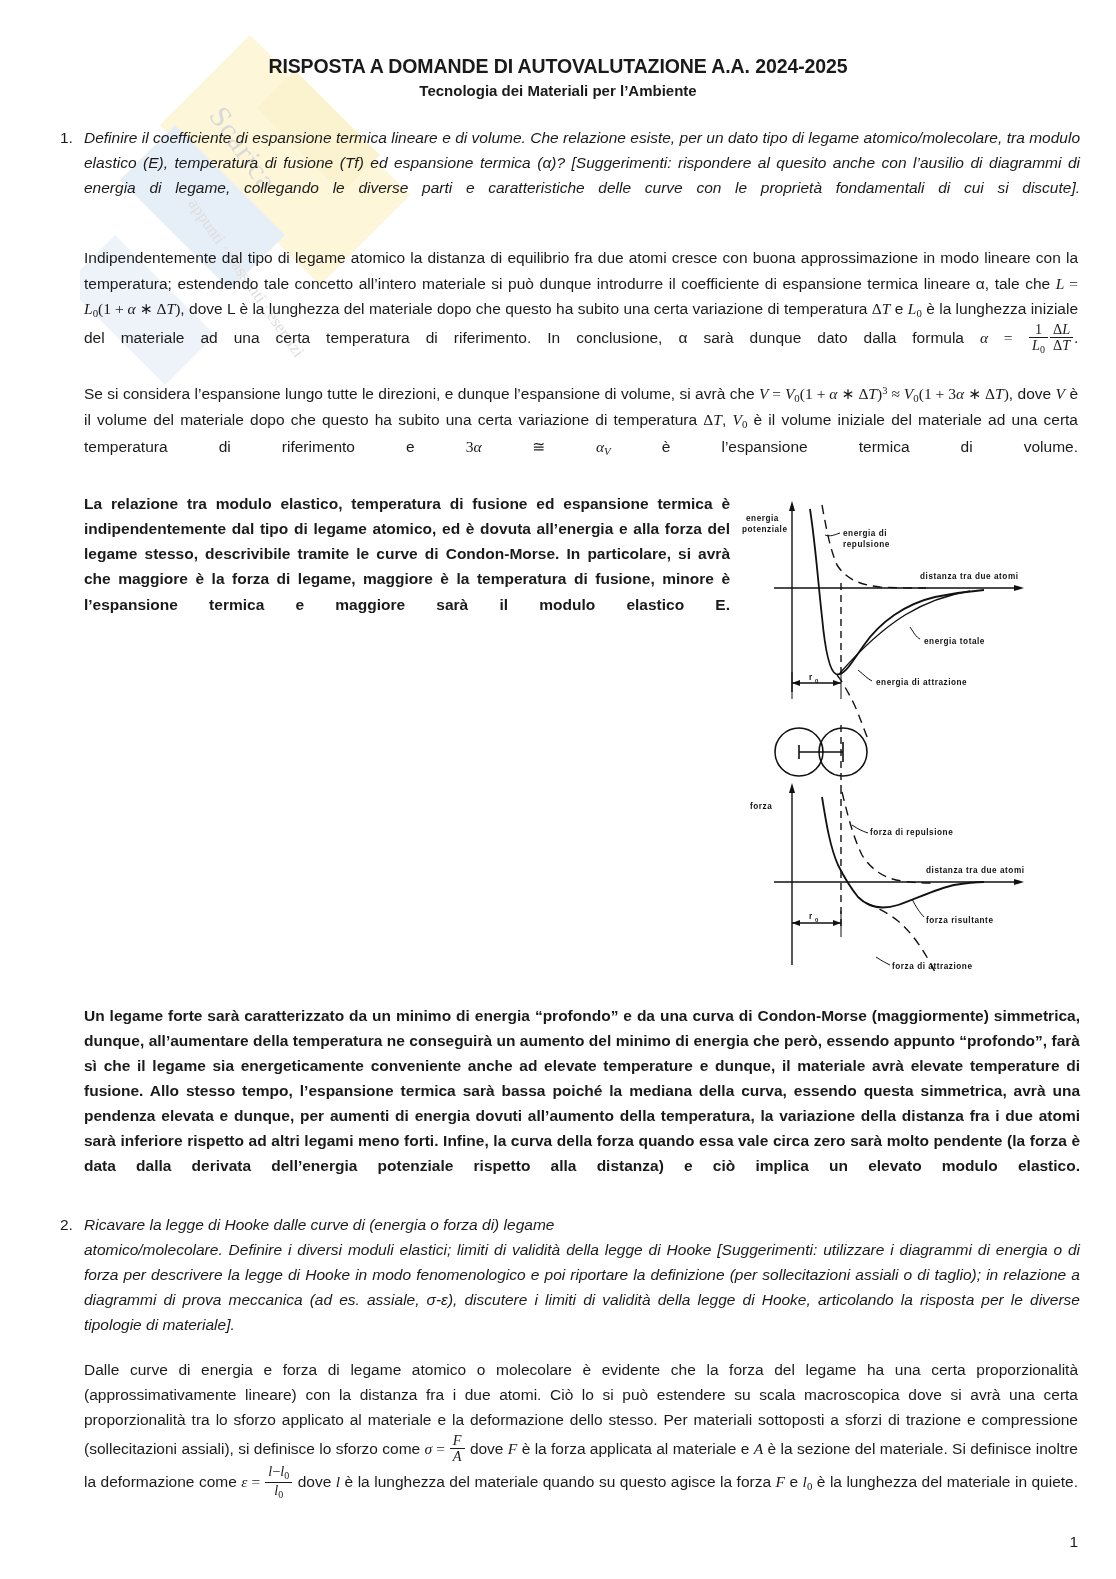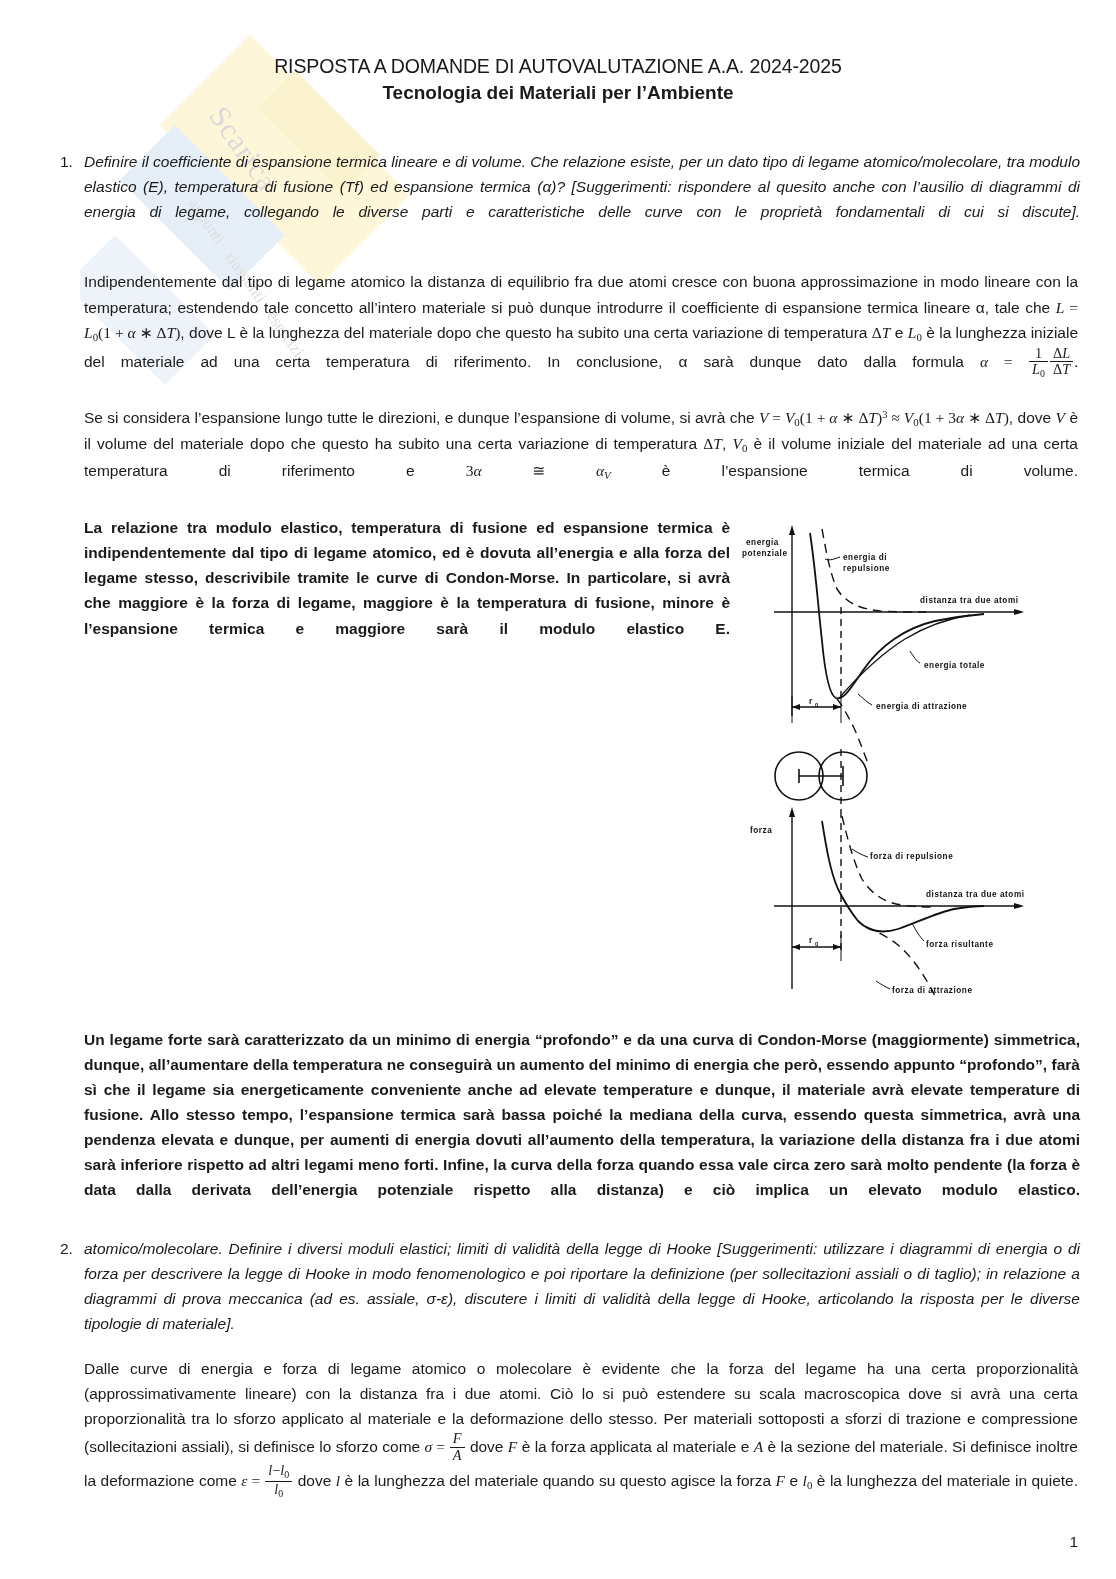--- a/index.html
+++ b/index.html
@@ -61,30 +61,30 @@
 
   
   .content {
     position: relative;
     z-index: 2;
     padding: 55px 36px 0 36px;
   }
 
   h1.doc-title {
     font-size: 19.5px;
-    font-weight: normal;
+    font-weight: bold;
     text-align: center;
     margin: 0 0 4px 0;
     letter-spacing: -0.1px;
   }
   h2.doc-subtitle {
-    font-size: 19px;
+    font-size: 15px;
     font-weight: bold;
     text-align: center;
-    margin: 0 0 45px 0;
+    margin: 0 0 26px 0;
   }
 
   
   .qblock {
     display: flex;
     align-items: flex-start;
     margin-left: 14px;
   }
   .qnum {
     width: 34px;
@@ -299,20 +299,21 @@
       </div>
 
       <div class="wrapped-text forcejust">La relazione tra modulo elastico, temperatura di fusione ed espansione termica è indipendentemente dal tipo di legame atomico, ed è dovuta all’energia e alla forza del legame stesso, descrivibile tramite le curve di Condon-Morse. In particolare, si avrà che maggiore è la forza di legame, maggiore è la temperatura di fusione, minore è l’espansione termica e maggiore sarà il modulo elastico E.</div>
       <div class="wrapped-text forcejust">Un legame forte sarà caratterizzato da un minimo di energia “profondo” e da una curva di Condon-Morse (maggiormente) simmetrica, dunque, all’aumentare della temperatura ne conseguirà un aumento del minimo di energia che però, essendo appunto “profondo”, farà sì che il legame sia energeticamente conveniente anche ad elevate temperature e dunque, il materiale avrà elevate temperature di fusione. Allo stesso tempo, l’espansione termica sarà bassa poiché la mediana della curva, essendo questa simmetrica, avrà una pendenza elevata e dunque, per aumenti di energia dovuti all’aumento della temperatura, la variazione della distanza fra i due atomi sarà inferiore rispetto ad altri legami meno forti. Infine, la curva della forza quando essa vale circa zero sarà molto pendente (la forza è data dalla derivata dell’energia potenziale rispetto alla distanza) e ciò implica un elevato modulo elastico.</div>
       <div style="clear:both;"></div>
     </div>
 
     <div class="qblock" style="margin-top:8px;">
       <div class="qnum">2.</div>
       <div class="qtext">
+          <span style="display:block; text-align:left; width:640px;">Ricavare la legge di Hooke dalle curve di (energia o forza di) legame</span>
           <span class="lastjust" style="display:block;">atomico/molecolare. Definire i diversi moduli elastici; limiti di validità della legge di Hooke [Suggerimenti: utilizzare i diagrammi di energia o di forza per descrivere la legge di Hooke in modo fenomenologico e poi riportare la definizione (per sollecitazioni assiali o di taglio); in relazione a diagrammi di prova meccanica (ad es. assiale, σ-ε), discutere i limiti di validità della legge di Hooke, articolando la risposta per le diverse tipologie di materiale].</span>
         </div>
     </div>
 
     <p class="body spacer forcejust"><span>Dalle curve di energia e forza di legame atomico o molecolare è evidente che la forza del legame ha una certa proporzionalità (approssimativamente lineare) con la distanza fra i due atomi. Ciò lo si può estendere su scala macroscopica dove si avrà una certa proporzionalità tra lo sforzo applicato al materiale e la deformazione dello stesso. Per materiali sottoposti a sforzi di trazione e compressione (sollecitazioni assiali), si definisce lo sforzo come </span><span class="m"><span class="mi">σ</span> <span class="mr">=</span> <span class="frac"><span class="num mi">F</span><span class="den mi">A</span></span></span><span> dove </span><span class="mi">F</span><span> è la forza applicata al materiale e </span><span class="mi">A</span><span> è la sezione del materiale. Si definisce inoltre la deformazione come </span><span class="m"><span class="mi">ε</span> <span class="mr">=</span> <span class="frac"><span class="num"><span class="mi">l</span><span class="mr">−</span><span class="mi">l</span><span class="subr">0</span></span><span class="den"><span class="mi">l</span><span class="subr">0</span></span></span></span><span> dove </span><span class="mi">l</span><span> è la lunghezza del materiale quando su questo agisce la forza </span><span class="mi">F</span><span> e </span><span class="m"><span class="mi">l</span><span class="subr">0</span></span><span> è la lunghezza del materiale in quiete.</span></p>
 
   </div>
 
   <div class="pagenum">1</div>
 </div>

